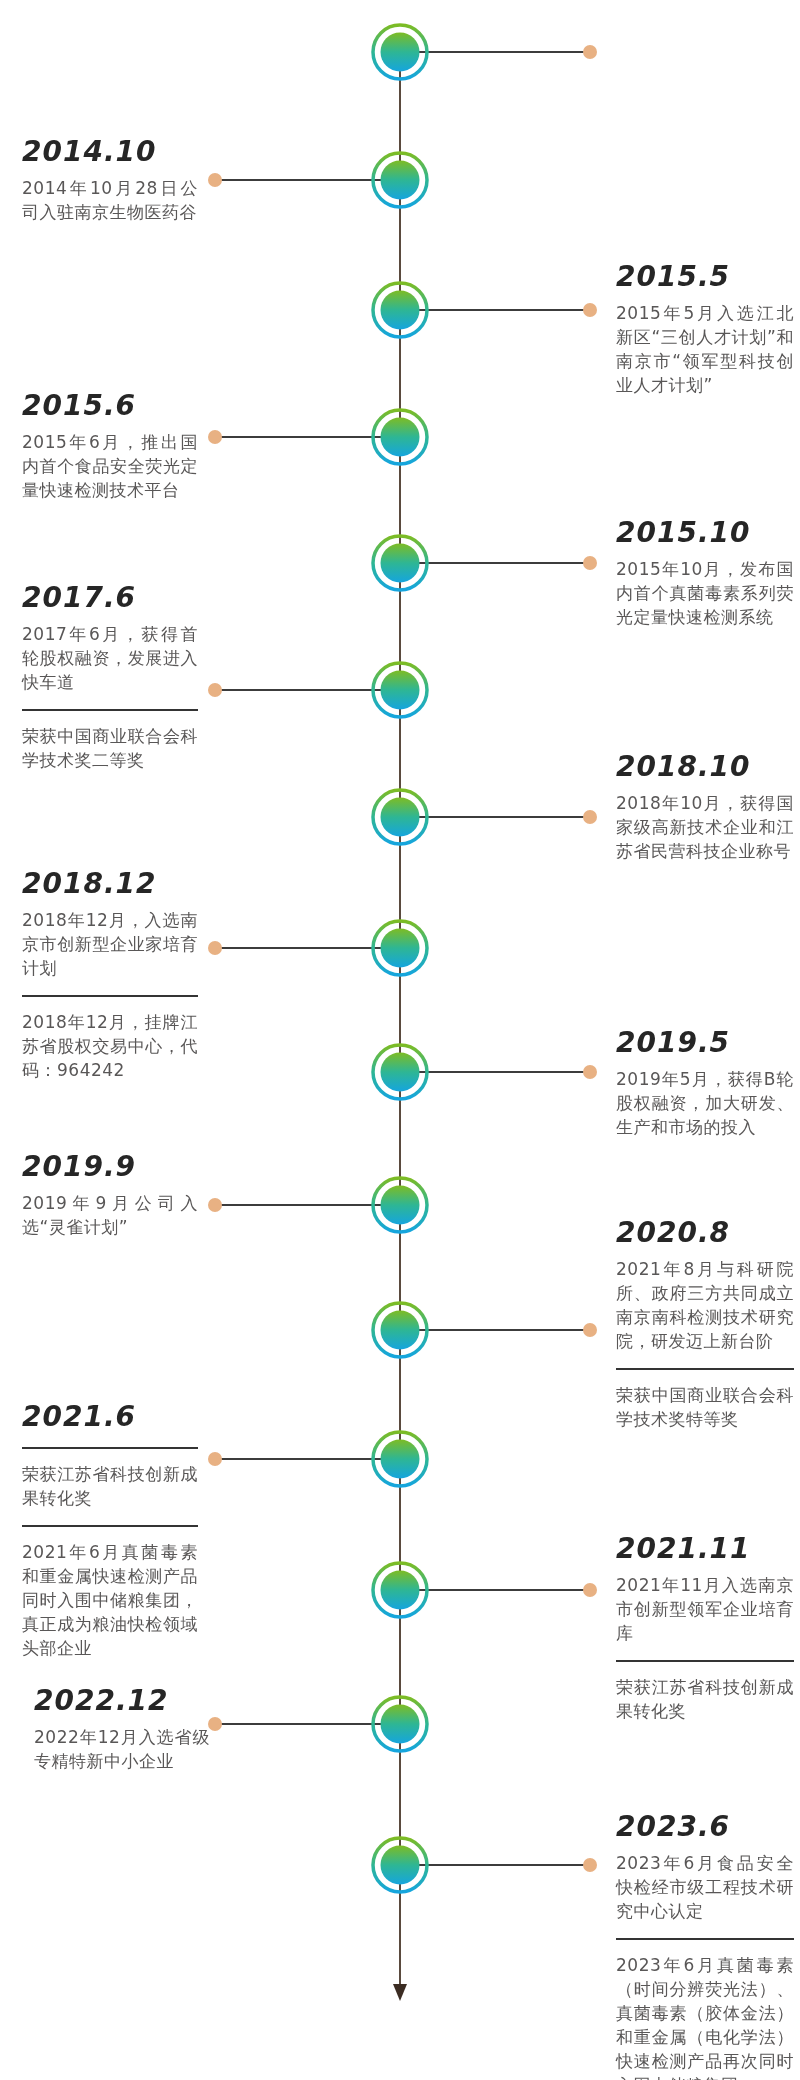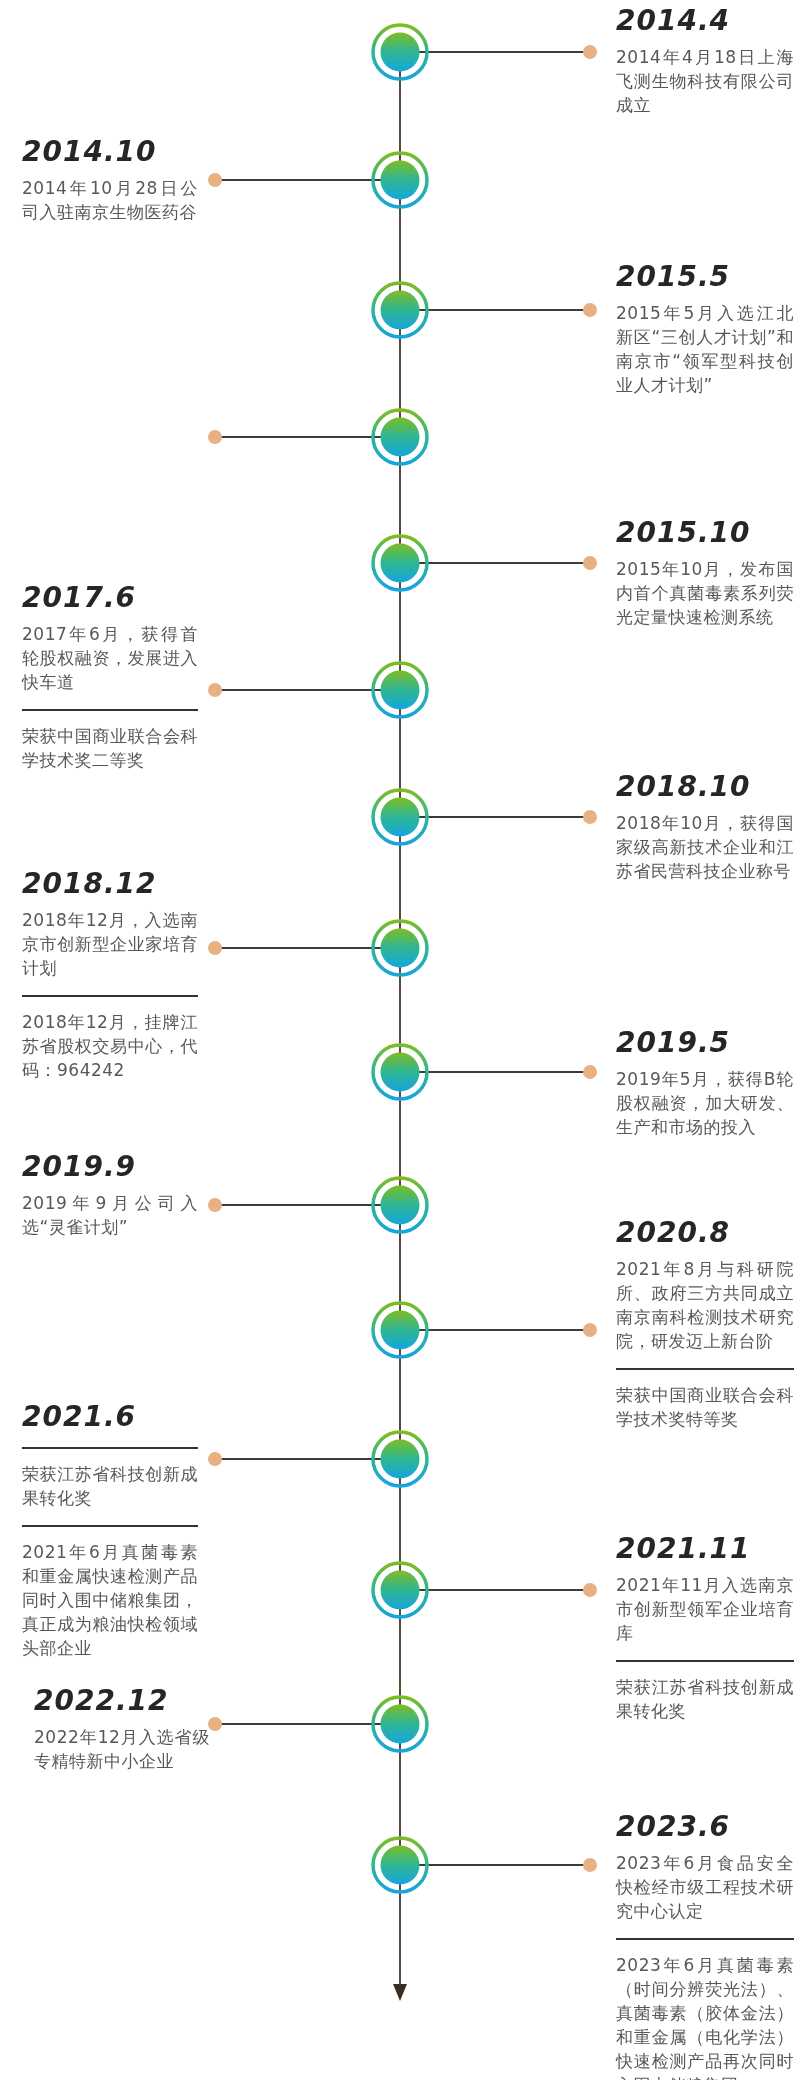--- a/index.html
+++ b/index.html
@@ -44,24 +44,20 @@
 
 <div class="canvas" id="canvas">
   <div class="axis" id="axis" style="left: 399px; top: 52px; height: 1934px;"></div>
   <div class="axis-arrow" id="axisArrow" style="left: 393px; top: 1984px;"></div>
 <div class="conn" style="left: 400px; width: 190px; top: 51px;"></div>
     <div class="dot" style="left: 583px; top: 45px;"></div>
     <svg width="60" height="60" class="node" style="left: 370px; top: 22px;">
       <circle cx="30" cy="30" r="27" fill="none" stroke="url(#nodeGrad)" stroke-width="3.5"></circle>
       <circle cx="30" cy="30" r="19.5" fill="url(#nodeGrad)"></circle>
     </svg>
-    <div class="entry right" style="left: 616px; width: 178px; top: 6px;">
-      <h2>2014.4</h2>
-      <p>2014年4月18日上海飞测生物科技有限公司成立</p>
-    </div>
     <div class="conn" style="left: 215px; width: 185px; top: 179px;"></div>
     <div class="dot" style="left: 208px; top: 173px;"></div>
     <svg width="60" height="60" class="node" style="left: 370px; top: 150px;">
       <circle cx="30" cy="30" r="27" fill="none" stroke="url(#nodeGrad)" stroke-width="3.5"></circle>
       <circle cx="30" cy="30" r="19.5" fill="url(#nodeGrad)"></circle>
     </svg>
     <div class="entry left" style="left: 22px; width: 176px; top: 137px;">
       <h2>2014.10</h2>
       <p>2014年10月28日公司入驻南京生物医药谷</p>
     </div>
@@ -74,20 +70,24 @@
     <div class="entry right" style="left: 616px; width: 178px; top: 262px;">
       <h2>2015.5</h2>
       <p>2015年5月入选江北新区“三创人才计划”和南京市“领军型科技创业人才计划”</p>
     </div>
     <div class="conn" style="left: 215px; width: 185px; top: 436px;"></div>
     <div class="dot" style="left: 208px; top: 430px;"></div>
     <svg width="60" height="60" class="node" style="left: 370px; top: 407px;">
       <circle cx="30" cy="30" r="27" fill="none" stroke="url(#nodeGrad)" stroke-width="3.5"></circle>
       <circle cx="30" cy="30" r="19.5" fill="url(#nodeGrad)"></circle>
     </svg>
+    <div class="entry left" style="left: 22px; width: 176px; top: 391px;">
+      <h2>2015.6</h2>
+      <p>2015年6月，推出国内首个食品安全荧光定量快速检测技术平台</p>
+    </div>
     <div class="conn" style="left: 400px; width: 190px; top: 562px;"></div>
     <div class="dot" style="left: 583px; top: 556px;"></div>
     <svg width="60" height="60" class="node" style="left: 370px; top: 533px;">
       <circle cx="30" cy="30" r="27" fill="none" stroke="url(#nodeGrad)" stroke-width="3.5"></circle>
       <circle cx="30" cy="30" r="19.5" fill="url(#nodeGrad)"></circle>
     </svg>
     <div class="entry right" style="left: 616px; width: 178px; top: 518px;">
       <h2>2015.10</h2>
       <p>2015年10月，发布国内首个真菌毒素系列荧光定量快速检测系统</p>
     </div>
@@ -102,21 +102,21 @@
       <p>2017年6月，获得首轮股权融资，发展进入快车道</p>
       <hr>
       <p>荣获中国商业联合会科学技术奖二等奖</p>
     </div>
     <div class="conn" style="left: 400px; width: 190px; top: 816px;"></div>
     <div class="dot" style="left: 583px; top: 810px;"></div>
     <svg width="60" height="60" class="node" style="left: 370px; top: 787px;">
       <circle cx="30" cy="30" r="27" fill="none" stroke="url(#nodeGrad)" stroke-width="3.5"></circle>
       <circle cx="30" cy="30" r="19.5" fill="url(#nodeGrad)"></circle>
     </svg>
-    <div class="entry right" style="left: 616px; width: 178px; top: 772px;">
+    <div class="entry right" style="left: 616px; width: 178px; top: 752px;">
       <h2>2018.10</h2>
       <p>2018年10月，获得国家级高新技术企业和江苏省民营科技企业称号</p>
     </div>
     <div class="conn" style="left: 215px; width: 185px; top: 947px;"></div>
     <div class="dot" style="left: 208px; top: 941px;"></div>
     <svg width="60" height="60" class="node" style="left: 370px; top: 918px;">
       <circle cx="30" cy="30" r="27" fill="none" stroke="url(#nodeGrad)" stroke-width="3.5"></circle>
       <circle cx="30" cy="30" r="19.5" fill="url(#nodeGrad)"></circle>
     </svg>
     <div class="entry left" style="left: 22px; width: 176px; top: 843px; margin-top: 26px;">

